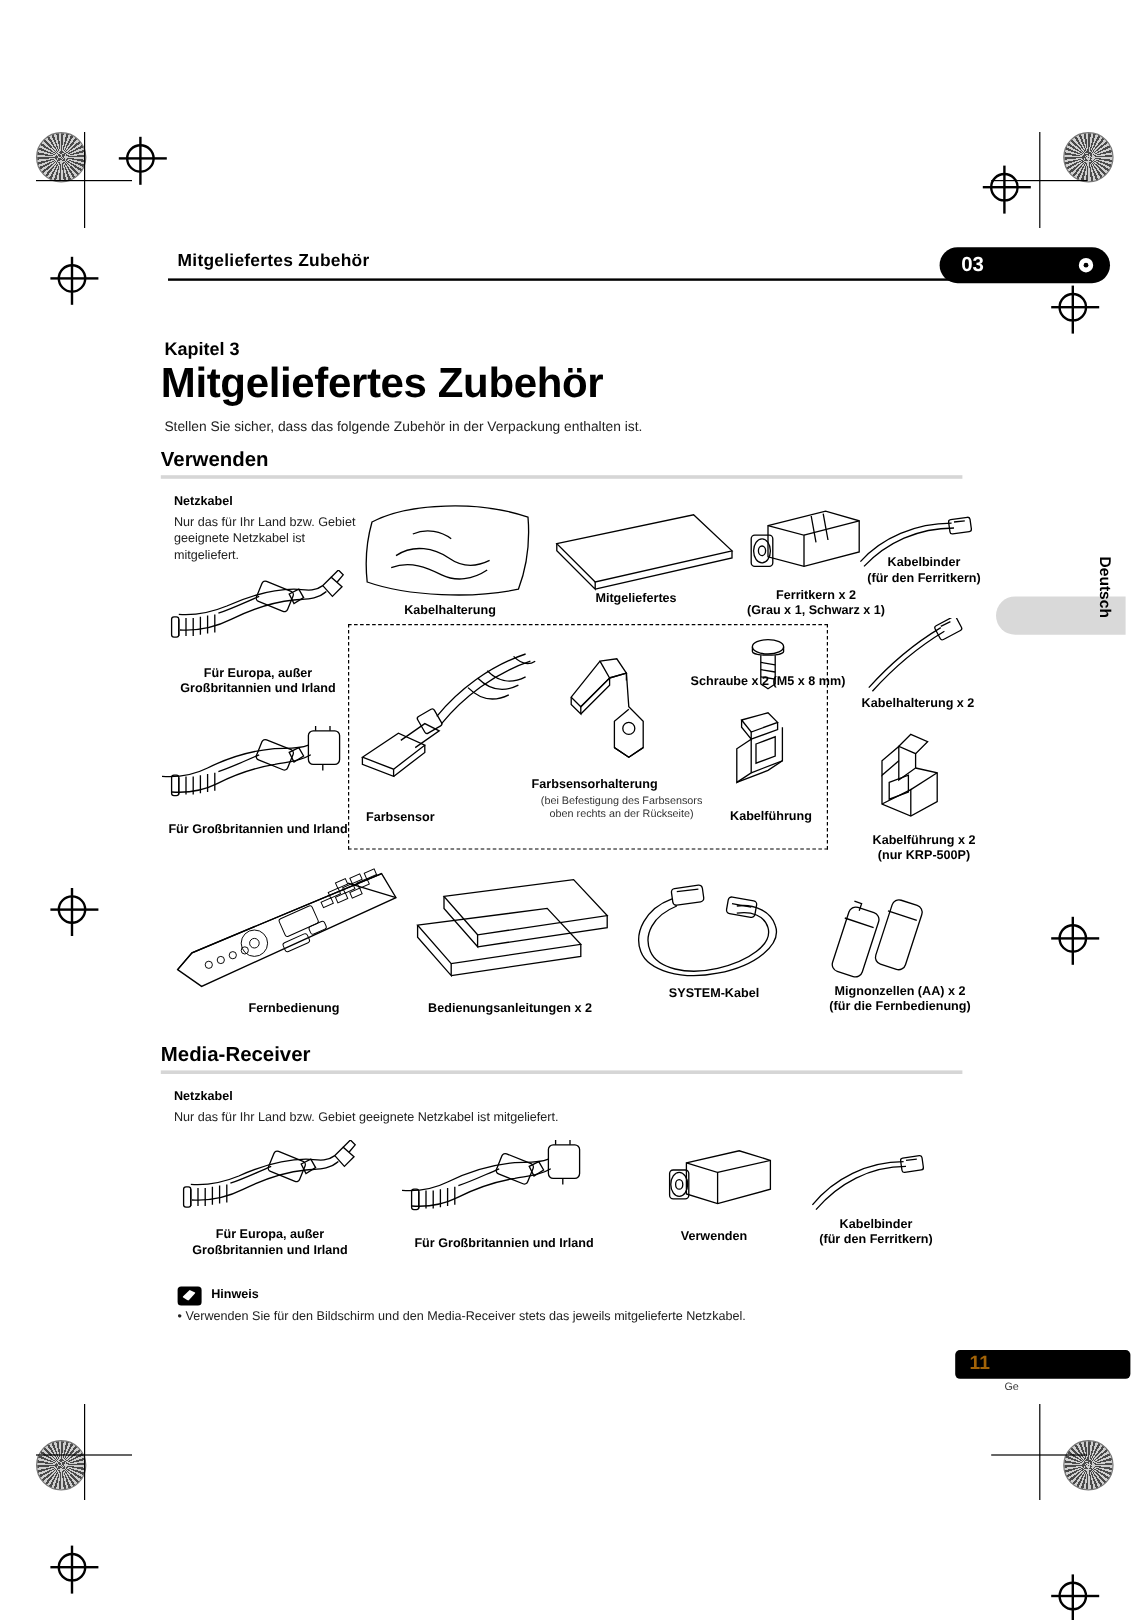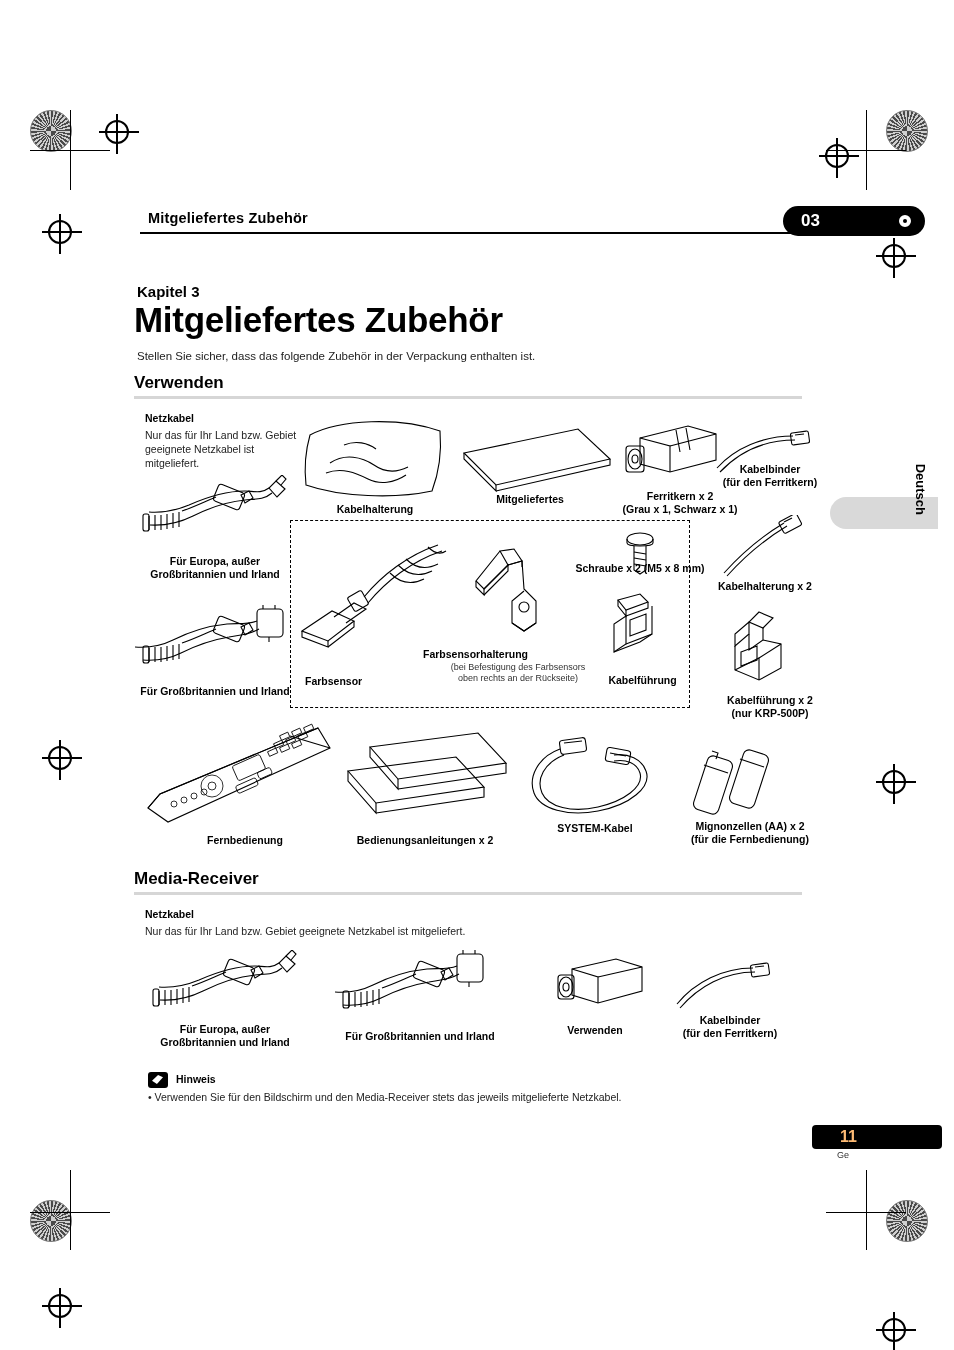--- a/index.html
+++ b/index.html
@@ -83,24 +83,24 @@
     background:#d9d9d9; border-radius:16px 0 0 16px;
   }
   .sidetab span {
     position:absolute; right:10px; top:18px;
     transform: rotate(90deg); transform-origin: right top;
     font-size:13px; font-weight:bold; white-space:nowrap;
   }
 
   
   .pagenum {
-    position:absolute; right:12px; top:1125px; width:130px; height:24px;
-    background:#000; color:#fdba74; border-radius:4px;
+    position:absolute; right:12px; top:1125px; width:146px; height:24px;
+    background:#000; color:#a16207; border-radius:4px;
     font-size:16px; font-weight:bold;
-    display:flex; align-items:center; padding-left:28px;
+    display:flex; align-items:center; padding-left:12px;
   }
   .pagege { position:absolute; right:105px; top:1150px; font-size:9px; color:#333;}
 
   .note-icon {
     position:absolute; width:20px; height:16px; background:#000; border-radius:3px;
   }
   .note-icon:after{
     content:""; position:absolute; left:4px; top:3px; width:11px; height:9px;
     background:#fff;
     clip-path: polygon(0 65%, 55% 0, 100% 25%, 45% 100%);
@@ -276,21 +276,21 @@
     <path d="M38 6 L14 36 L22 44 L46 20"></path>
     <path d="M14 36 L14 42 L22 50 L22 44"></path>
     <path d="M22 44 L46 20 L46 26 L22 50"></path>
     <path d="M46 20 L60 16 L62 44 L74 56 L74 78 L62 86 L50 78 L50 56 L62 46"></path>
     <path d="M60 16 L60 22"></path>
     <circle cx="62" cy="62" r="5"></circle>
     <path d="M50 78 L62 86 L74 78"></path>
   </g>
 </svg>
 </div>
-<div class="lbl-l" style="left:423px; top:648px;">Farbsensorhalterung</div>
+<div class="lbl-l" style="left:443px; top:648px;">Farbsensorhalterung</div>
 <div class="txt-small" style="left:438px; top:662px; width:160px; text-align:center;">(bei Befestigung des Farbsensors<br>oben rechts an der Rückseite)</div>
 
 <div class="art" style="left:620px; top:530px;">
 <svg width="40" height="46" viewBox="0 0 40 46">
   <g fill="none" stroke="#000" stroke-width="1.1">
     <ellipse cx="20" cy="9" rx="13" ry="6"></ellipse>
     <path d="M7 9 L7 13 C7 17 33 17 33 13 L33 9"></path>
     <path d="M14 16 L14 40 L20 44 L26 40 L26 16"></path>
     <path d="M14 22 l12 2 M14 28 l12 2 M14 34 l12 2"></path>
   </g>

